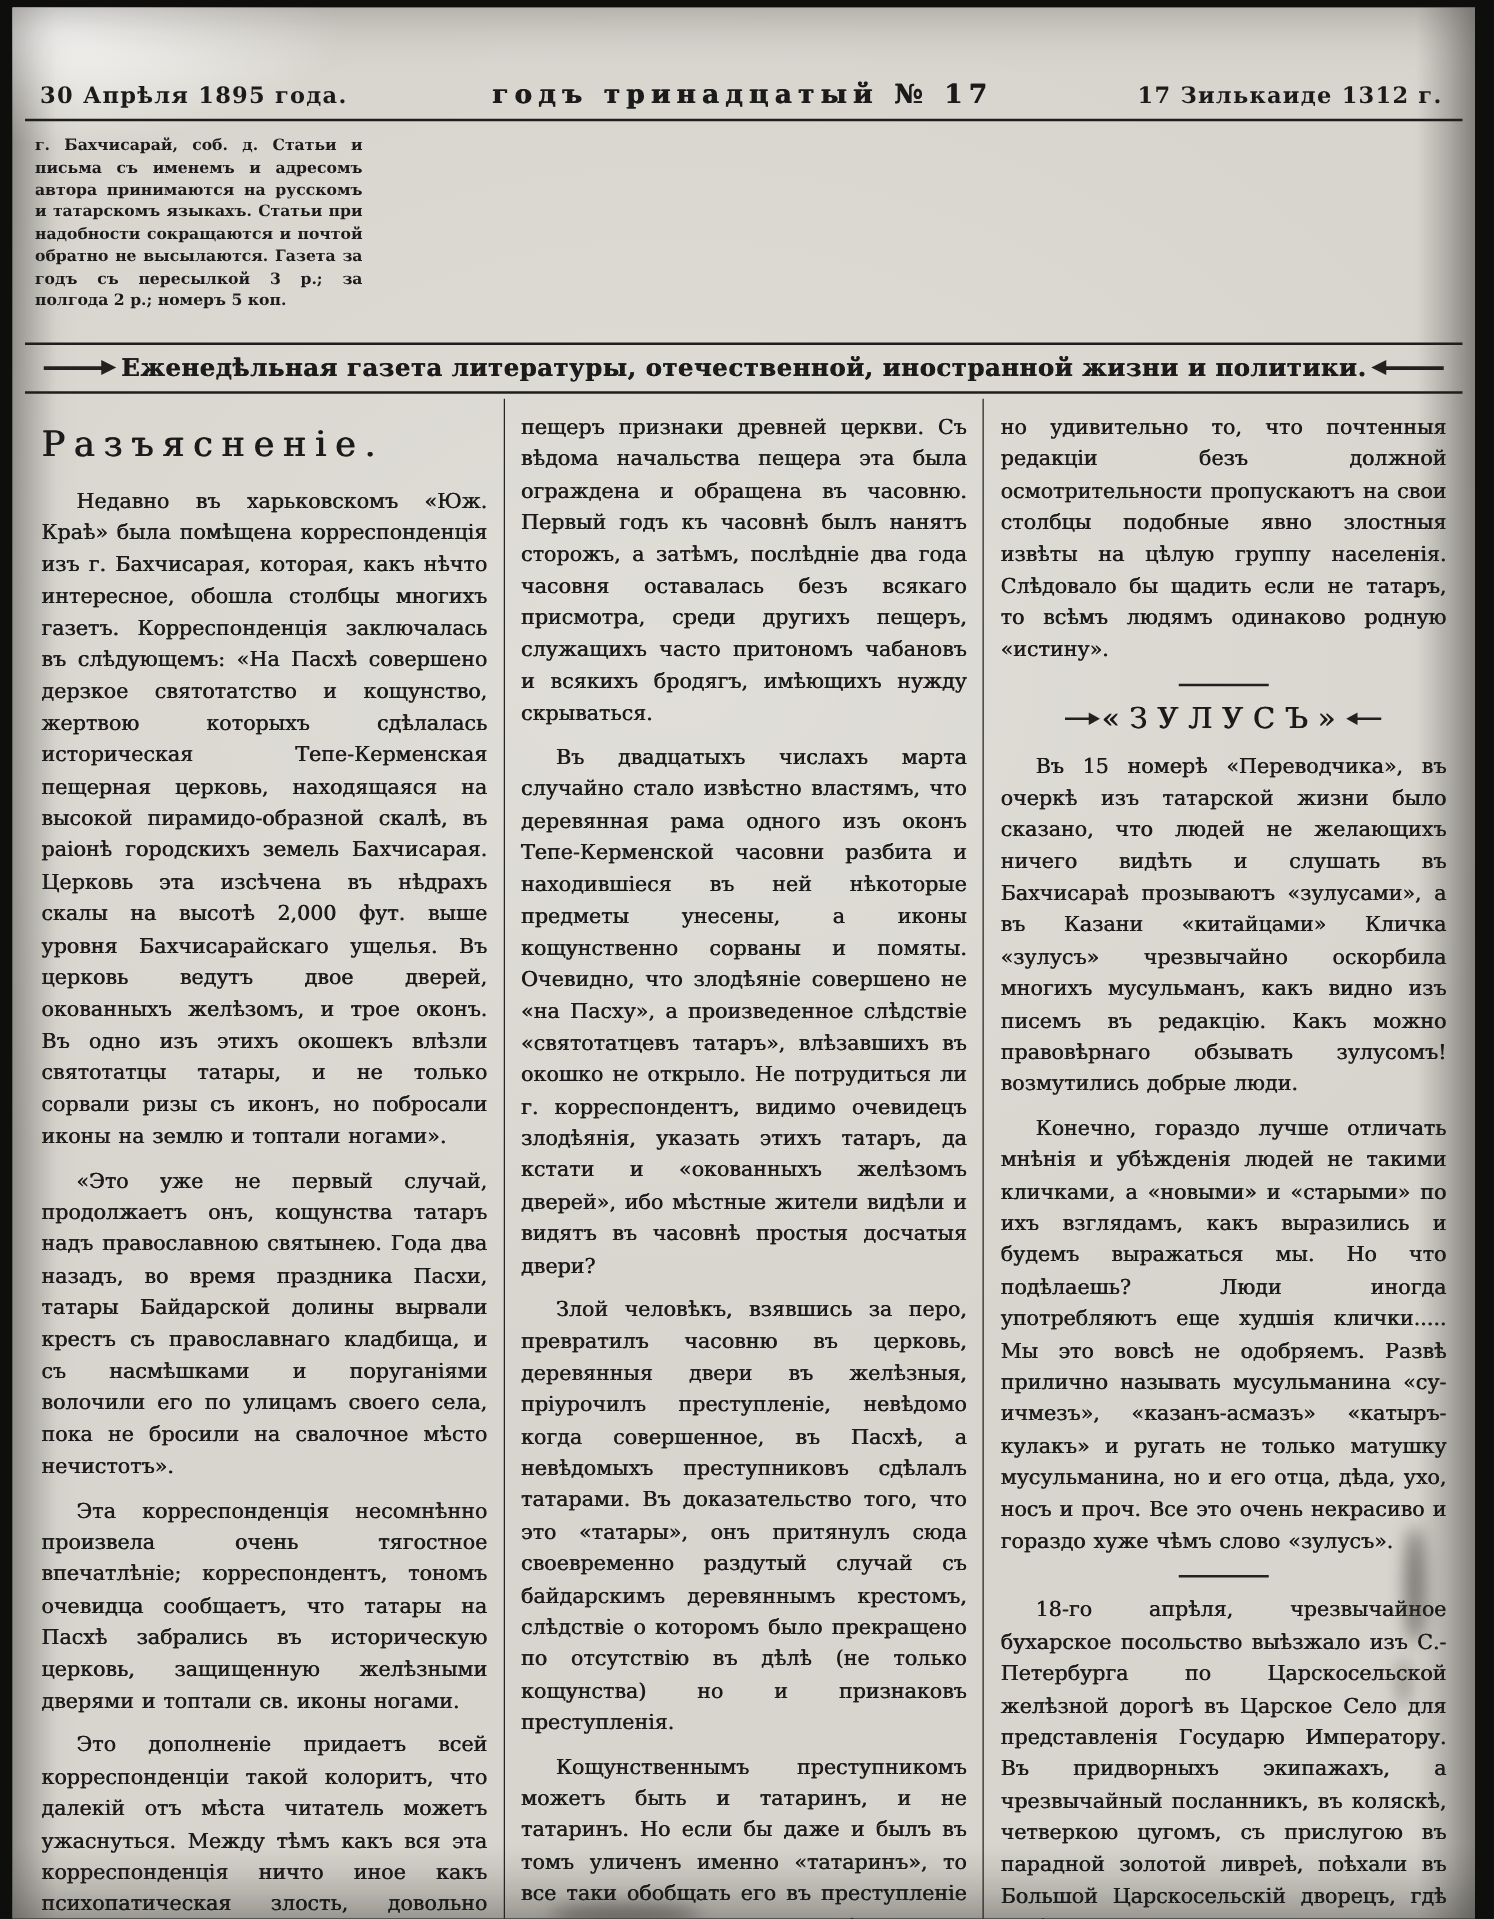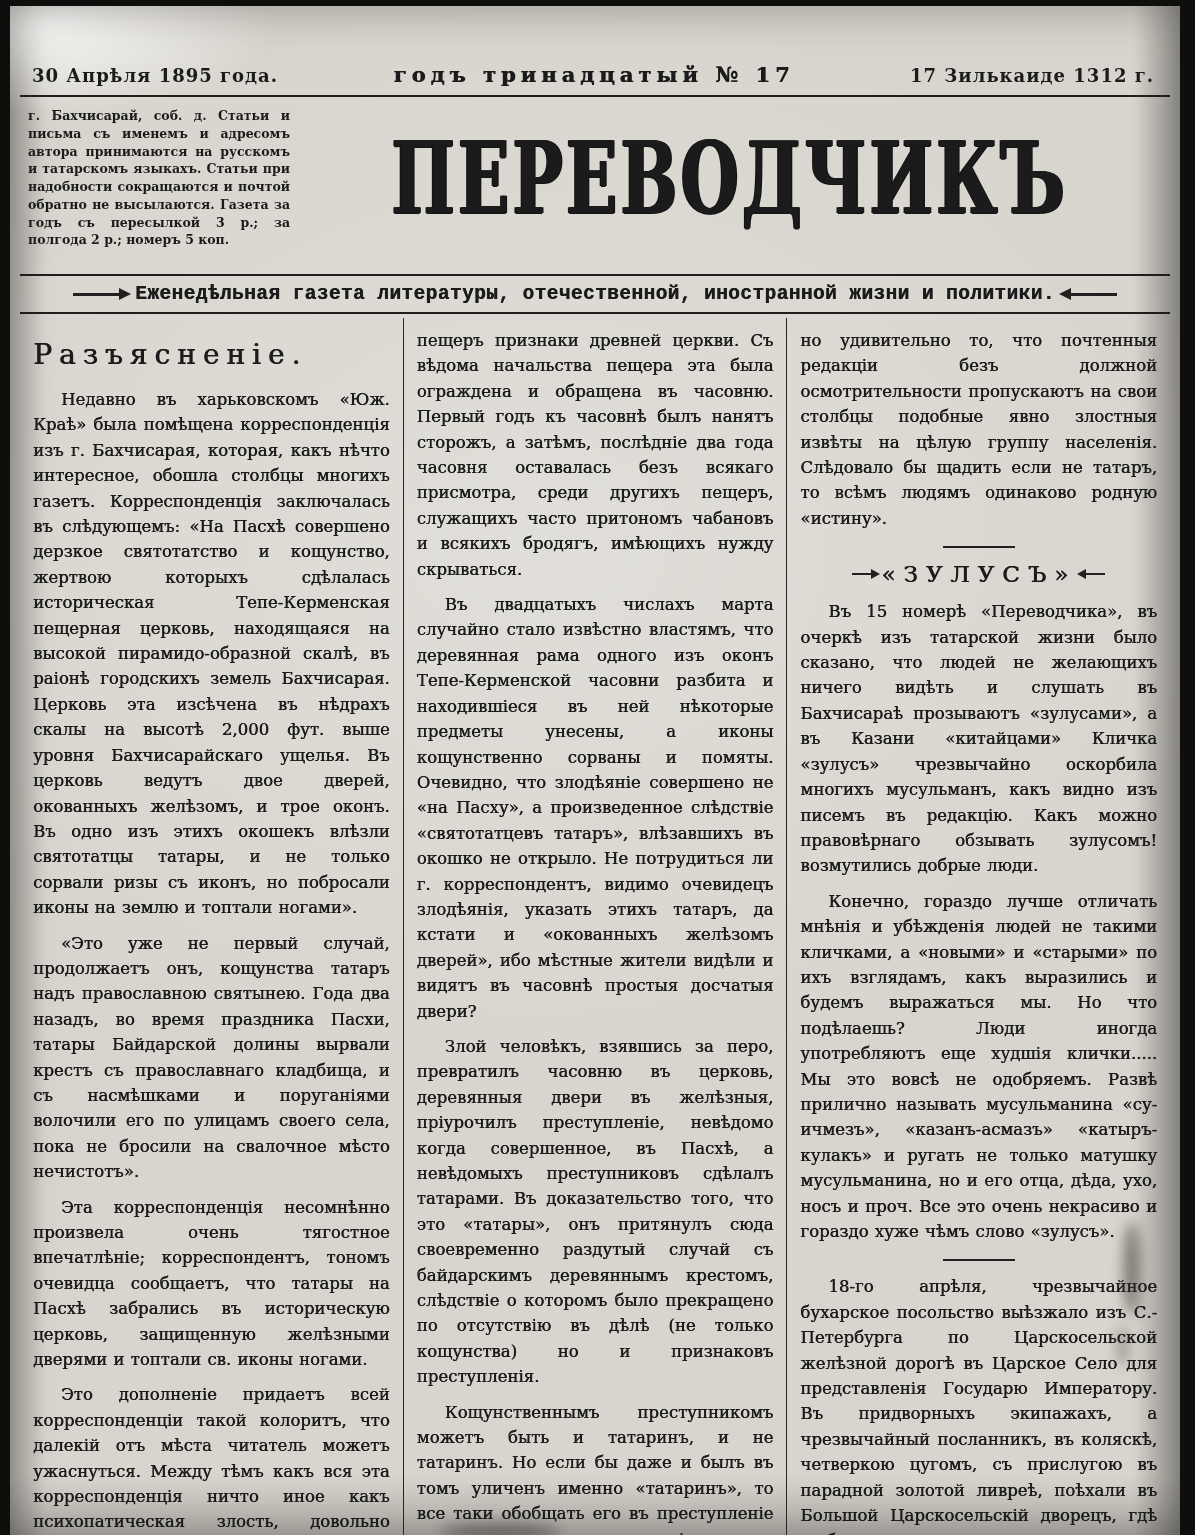--- a/index.html
+++ b/index.html
@@ -25,21 +25,21 @@
   .topline .issue{font-size:21px;letter-spacing:5px;text-shadow:.6px 0 0 #1b1b1b;}
   .rule{border:0;border-top:2px solid #1f1e1c;margin:0 10px;}
   .mastrow{display:flex;align-items:stretch;padding:6px 14px 21px;}
   .notice{width:262px;font-size:12.5px;line-height:1.42;font-weight:bold;
           text-align:justify;padding:4px 4px;}
   .notice.right{width:300px;}
   .masthead{flex:1;display:flex;align-items:center;justify-content:center;}
   .masthead span{font-size:66px;font-weight:bold;letter-spacing:3px;white-space:nowrap;
       transform:scale(1.02,1.5);transform-origin:center;
       text-shadow:1.2px 0 0 #141414, -1.2px 0 0 #141414, 0 1px 0 #141414;}
-  .subtitle-row{display:flex;align-items:center;justify-content:center;padding:7px 0 7px;font-family:Liberation Mono, monospace;}
+  .subtitle-row{display:flex;align-items:center;justify-content:center;padding:7px 0 7px;}
   .subtitle{font-size:19.5px;font-weight:bold;letter-spacing:.4px;text-shadow:.4px 0 0 #1b1b1b;}
   
   .flourish{position:relative;display:inline-block;width:48px;height:3px;background:#22211f;margin:0 14px;}
   .flourish::after{content:"";position:absolute;top:-5px;width:0;height:0;
       border-top:6.5px solid transparent;border-bottom:6.5px solid transparent;}
   .fl-left::after{right:-10px;border-left:12px solid #22211f;}
   .fl-right::after{left:-10px;border-right:12px solid #22211f;}
 
   
   .bodygrid{display:flex;align-items:stretch;padding:4px 10px 0;height:1268px;overflow:hidden;}
@@ -68,23 +68,20 @@
     <div class="topline">
       <span class="date">30 Апрѣля 1895 года.</span>
       <span class="issue">годъ тринадцатый № 17</span>
       <span class="date">17 Зилькаиде 1312 г.</span>
     </div>
 
     <hr class="rule">
 
     <div class="mastrow">
       <div class="notice left">г. Бахчисарай, соб. д. Статьи и письма съ именемъ и адресомъ автора принимаются на русскомъ и татарскомъ языкахъ. Статьи при надобности сокращаются и почтой обратно не высылаются. Газета за годъ съ пересылкой 3 р.; за полгода 2 р.; номеръ 5 коп.</div>
-      <div class="masthead">
-        <span>ПЕРЕВОДЧИКЪ</span>
-      </div>
     </div>
 
     <hr class="rule">
 
     <div class="subtitle-row">
       <span class="flourish fl-left"></span>
       <span class="subtitle">Еженедѣльная газета литературы, отечественной, иностранной жизни и политики.</span>
       <span class="flourish fl-right"></span>
     </div>
 

